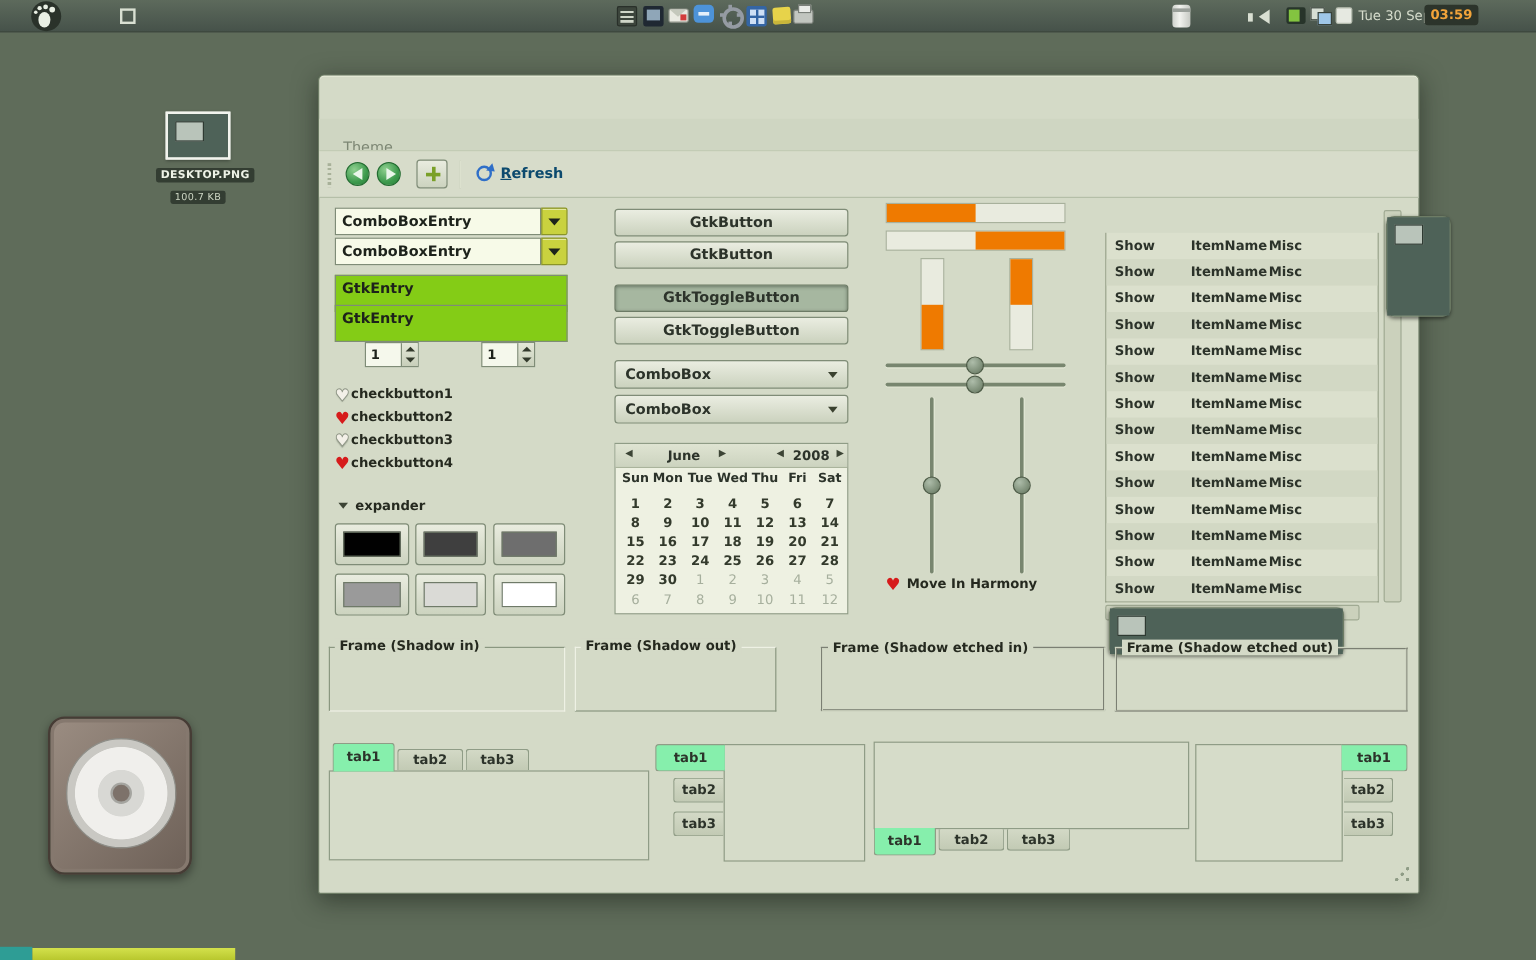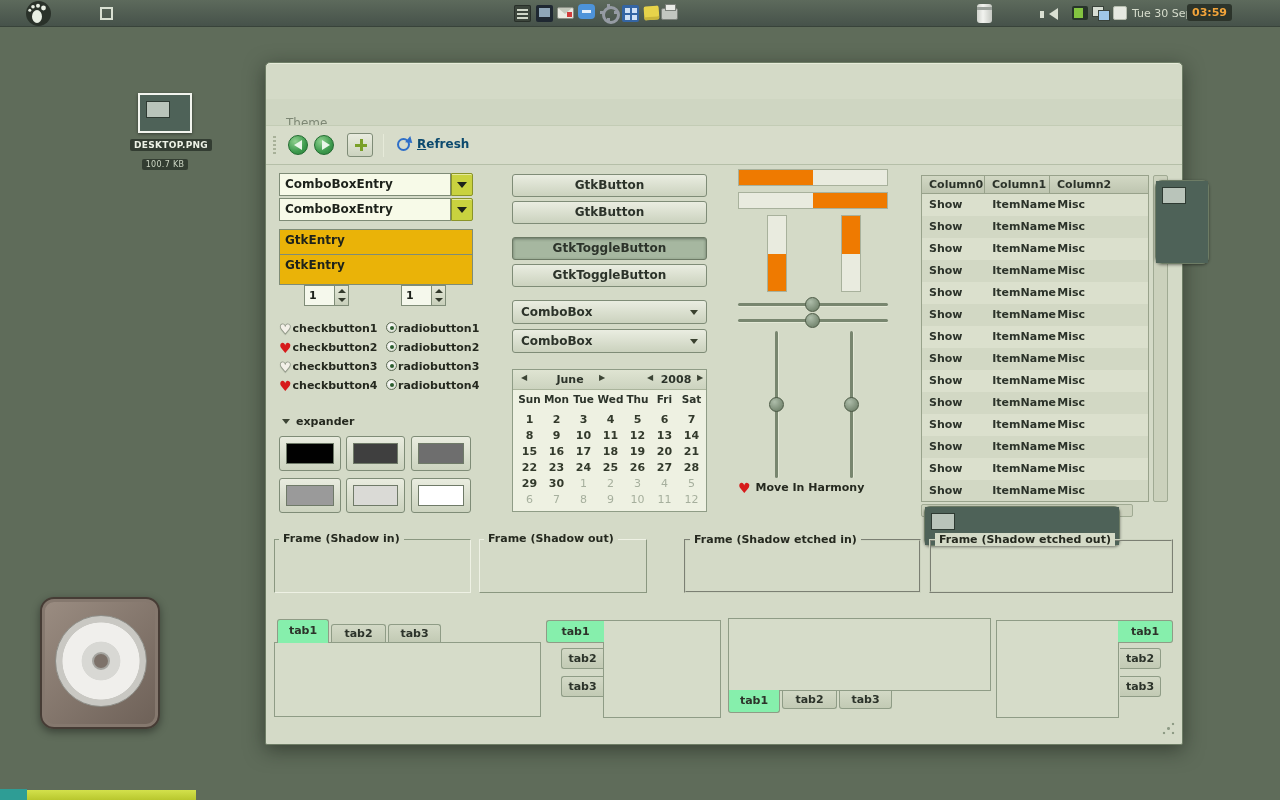--- a/index.html
+++ b/index.html
@@ -107,21 +107,21 @@
   .tb-sep { left:117px; top:8px; width:1px; height:23px; background:#aab49c; border-right:1px solid #e6ead9; }
   .tb-refresh { left:124px; top:7px; height:25px; padding:4px 9px 0 27px; font-size:12px; color:#0c4a6e; border-radius:3px;font-weight:bold; }
   .refresh-icon { position:absolute; left:7px; top:5px; width:13px; height:13px; border:2.5px solid #2f6fc8; border-radius:50%; }
   .refresh-icon::after { content:""; position:absolute; right:-5px; top:-3px; border-left:6px solid #2f6fc8;
       border-top:4px solid transparent; border-bottom:4px solid transparent; transform:rotate(40deg); }
 
   
   .btn { background:linear-gradient(#eaede1,#cbd2be); border:1px solid #7f8c77; border-radius:3px;
       font-size:12px; font-weight:bold; color:#2c332a; text-align:center; line-height:21px; height:23px; }
   .btn.pressed { background:#a6b7a0; box-shadow:inset 0 1px 3px rgba(40,50,40,.5); border-color:#6c7a65; }
-  .entry { background:#eab308; border:1px solid #7f8c77; height:31px; font-size:12px; font-weight:bold;
+  .entry { background:#84cc16; border:1px solid #7f8c77; height:31px; font-size:12px; font-weight:bold;
       color:#1d221b; line-height:21px; padding-left:5px; }
   .comboentry { height:23px; }
   .ce-text { position:absolute; left:0; top:0; right:22px; bottom:0; background:#f7fae8;
       border:1px solid #7f8c77; padding-left:5px; font-size:12px; font-weight:bold; line-height:21px; color:#1d221b; }
   .ce-btn { position:absolute; right:0; top:0; width:22px; bottom:0; background:#c9d23f;
       border:1px solid #8a9428; border-radius:0 2px 2px 0; box-shadow:inset 0 1px 0 rgba(255,255,255,.5); }
   .ce-tri { position:absolute; left:5px; top:8px; width:0; height:0;
       border-left:5.5px solid transparent; border-right:5.5px solid transparent; border-top:6.5px solid #1d221b; }
   .combo { background:linear-gradient(#eaede1,#cbd2be); border:1px solid #7f8c77; border-radius:3px;
       height:24px; font-size:12px; font-weight:bold; color:#2c332a; line-height:22px; padding-left:8px; }
@@ -334,38 +334,20 @@
         </div>
 
         <div class="checkrow">
           <span class="heart empty">♥</span><span class="cklabel">checkbutton3</span>
         </div>
 
         <div class="checkrow">
           <span class="heart filled">♥</span><span class="cklabel">checkbutton4</span>
         </div>
       </div>
-    <div class="radiolist">
-
-        <div class="radiorow">
-          <span class="radio"></span><span class="cklabel">radiobutton1</span>
-        </div>
-
-        <div class="radiorow">
-          <span class="radio"></span><span class="cklabel">radiobutton2</span>
-        </div>
-
-        <div class="radiorow">
-          <span class="radio"></span><span class="cklabel">radiobutton3</span>
-        </div>
-
-        <div class="radiorow">
-          <span class="radio"></span><span class="cklabel">radiobutton4</span>
-        </div>
-      </div>
 
     <div class="expander"><i class="exp-tri"></i><span>expander</span></div>
 
     <div class="cbtn" style="left:13px;top:373px;width:62px;">
         <span class="swatch" style="background: rgb(1, 1, 1);"></span>
       </div>
     <div class="cbtn" style="left:80px;top:373px;width:59px;">
         <span class="swatch" style="background: rgb(63, 63, 63);"></span>
       </div>
     <div class="cbtn" style="left:145px;top:373px;width:60px;">
@@ -479,25 +461,20 @@
         <span class="trough"></span>
         <span class="scale-handle"></span>
       </div>
     <div class="vscale" style="left:578px;top:268px;height:147px;">
         <span class="trough"></span>
         <span class="scale-handle"></span>
       </div>
 
     <div class="harmony"><span class="heart filled">♥</span><span>Move In Harmony</span></div>
 
-    <div class="tv-header">
-      <span class="tv-h c0">Column0</span>
-      <span class="tv-h c1">Column1</span>
-      <span class="tv-h c2">Column2</span>
-    </div>
     <div class="tv-rows">
 
         <div class="tv-row">
           <span class="tv-c c0">Show</span>
           <span class="tv-c c1">ItemName</span>
           <span class="tv-c c2">Misc</span>
         </div>
 
         <div class="tv-row">
           <span class="tv-c c0">Show</span>

